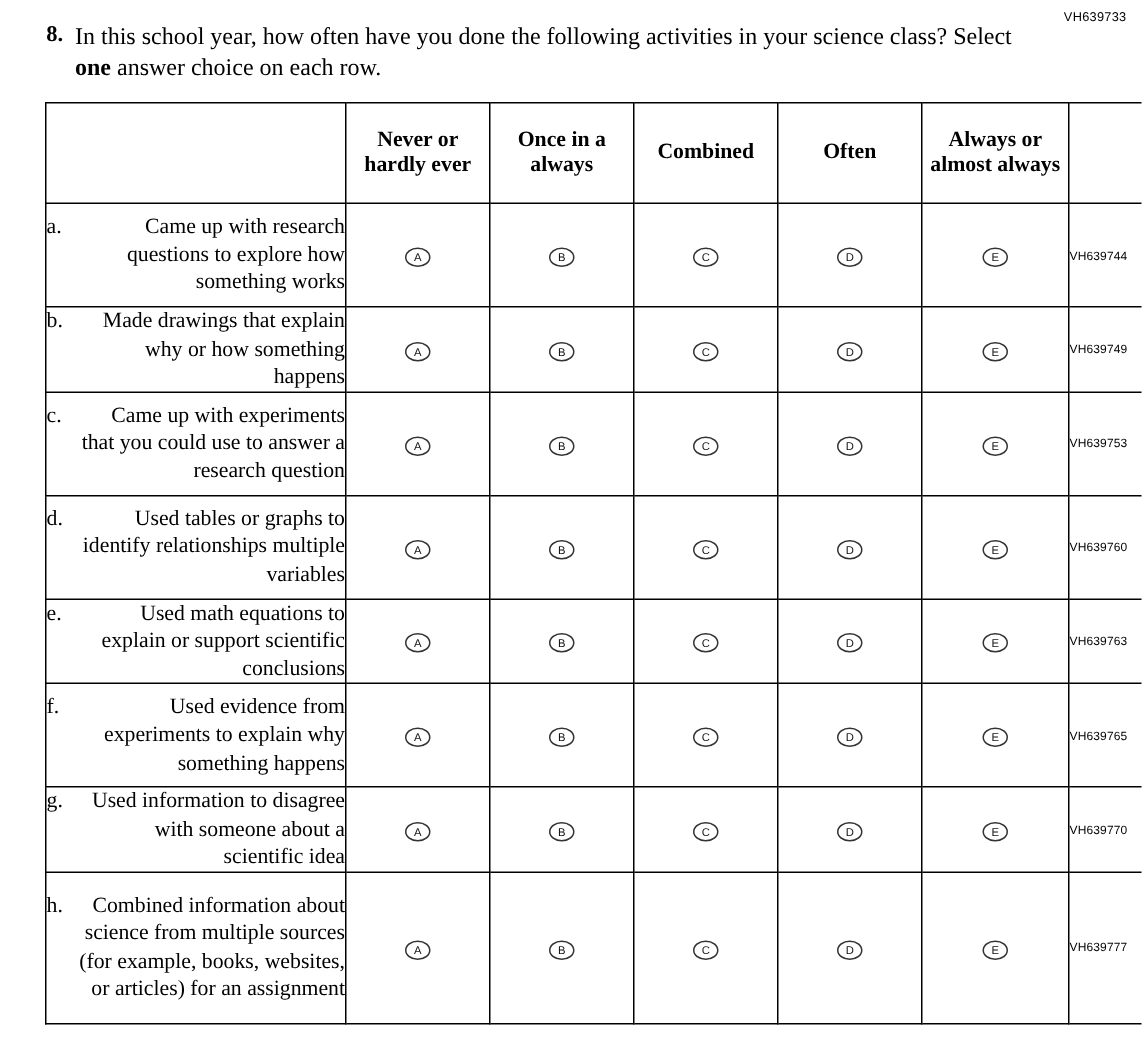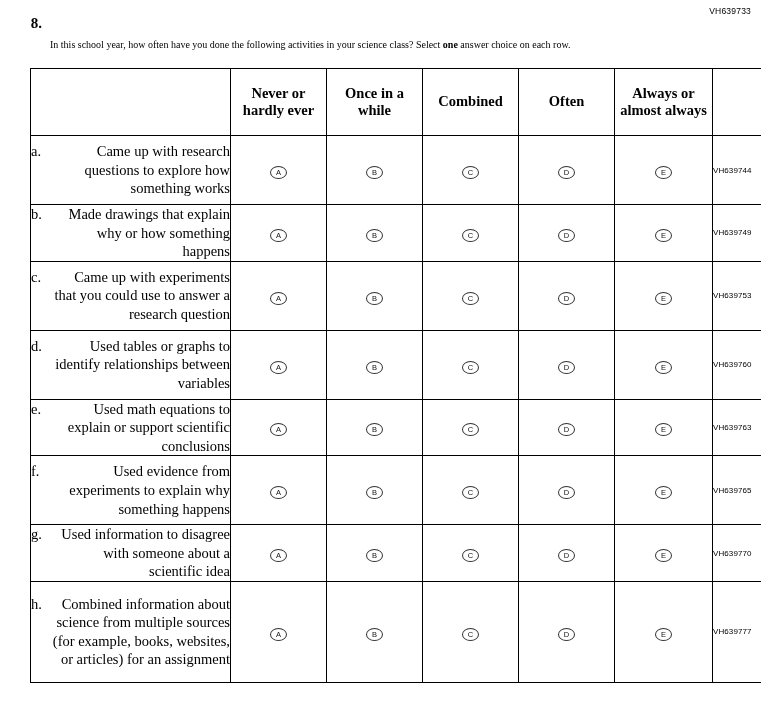--- a/index.html
+++ b/index.html
@@ -41,23 +41,22 @@
   .q-number {
     font-weight: bold;
     font-size: 15px;
     width: 24px;
     flex: 0 0 24px;
     text-align: right;
     padding-right: 8px;
     line-height: 1.32;
   }
   .q-text {
-    font-size: 10px;
+    font-size: 16px;
     line-height: 1.32;
-    margin-top: 24px;
   }
   .q-text b { font-weight: bold; }
 
   table.matrix {
     position: absolute;
     top: 68px;
     left: 30px;
     width: 735px;
     border-collapse: collapse;
     table-layout: fixed;
@@ -152,21 +151,21 @@
       <col class="c-opt2">
       <col class="c-opt3">
       <col class="c-opt4">
       <col class="c-opt5">
       <col class="c-id">
     </colgroup>
     <thead>
       <tr>
         <th></th>
         <th>Never or hardly ever</th>
-        <th>Once in a while</th>
+        <th>Once in a always</th>
         <th>Combined</th>
         <th>Often</th>
         <th>Always or almost always</th>
         <th></th>
       </tr>
     </thead>
     <tbody>
       <tr class="r-a">
         <td class="stem">
           <div class="stem-inner">
@@ -206,21 +205,21 @@
         <td class="bubble-cell"><span class="bubble">B</span></td>
         <td class="bubble-cell"><span class="bubble">C</span></td>
         <td class="bubble-cell"><span class="bubble">D</span></td>
         <td class="bubble-cell"><span class="bubble">E</span></td>
         <td class="rowid">VH639753</td>
       </tr>
       <tr class="r-d">
         <td class="stem">
           <div class="stem-inner">
             <span class="stem-letter">d.</span>
-            <span class="stem-label">Used tables or graphs to identify relationships between variables</span>
+            <span class="stem-label">Used tables or graphs to identify relationships multiple variables</span>
           </div>
         </td>
         <td class="bubble-cell"><span class="bubble">A</span></td>
         <td class="bubble-cell"><span class="bubble">B</span></td>
         <td class="bubble-cell"><span class="bubble">C</span></td>
         <td class="bubble-cell"><span class="bubble">D</span></td>
         <td class="bubble-cell"><span class="bubble">E</span></td>
         <td class="rowid">VH639760</td>
       </tr>
       <tr class="r-e">

